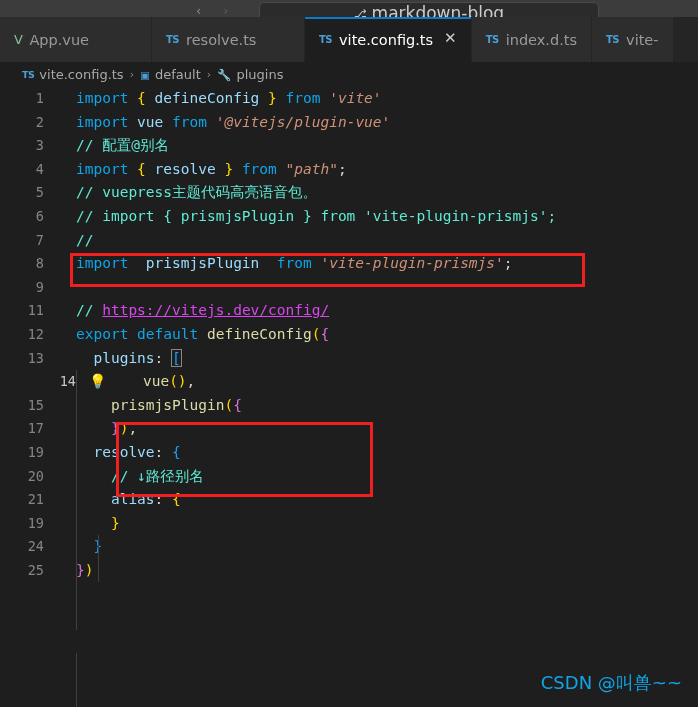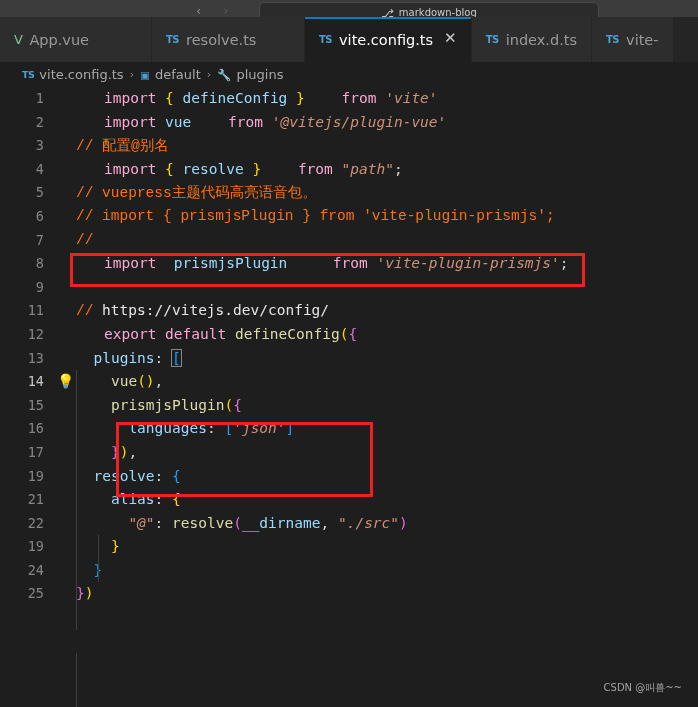--- a/index.html
+++ b/index.html
@@ -39,21 +39,21 @@
     border-radius: 5px;
     display: flex; align-items: center; justify-content: center;
     gap: 5px;
     overflow: hidden;
   }
   .cmd-branch-icon {
     color: #c8c8c8; font-size: 11px; line-height: 11px;
     transform: translateY(1px);
   }
   .cmd-text {
-    color: #cccccc; font-size: 10px;
+    color: #cccccc; font-size: 17px;
     font-family: "DejaVu Sans", sans-serif;
     white-space: nowrap;
   }
 
   
   .tabbar {
     position: absolute; left: 0; top: 17px;
     width: 698px; height: 45px;
     background: #252526;
     display: flex;
@@ -129,21 +129,21 @@
     font-size: 14.5px;
     line-height: 23.6px;
   }
   .line {
     position: relative;
     height: 23.6px;
     display: flex;
     align-items: center;
     white-space: pre;
   }
-  .line.active { background: #1e1e1e; }
+  .line.active { background: #1e1e1e; margin-left: 32px; }
   .gutter {
     flex: 0 0 54px;
     text-align: right;
     padding-right: 10px;
     color: #858585;
     font-size: 13.5px;
     user-select: none;
   }
   .line.active .gutter { color: #c6c6c6; }
   .lamp {
@@ -154,26 +154,26 @@
     font-size: 14px;
     line-height: 17px;
   }
   .code {
     flex: 1 1 auto;
     padding-left: 22px;
     color: #d4d4d4;
   }
 
   
-  .kw   { color: #f9a8d4; margin-left: 28px; }   
+  .kw   { color: #0ea5e9; }   
   .var  { color: #9cdcfe; }   
   .fn   { color: #dcdcaa; }   
   .str  { color: #ce9178; font-style: italic; }   
-  .cm   { color: #f97316; font-family: Liberation Mono, monospace; }   
-  .lnk  { color: #e5e5e5; }
+  .cm   { color: #5eead4; }   
+  .lnk  { color: #d946ef; text-decoration: underline; }
   .p1   { color: #ffd700; }   
   .p2   { color: #da70d6; }   
   .p3   { color: #179fff; }   
   .plain{ color: #d4d4d4; }
 
   .bmatch {
     outline: 1px solid #888888;
     outline-offset: 0px;
   }
 
@@ -188,22 +188,22 @@
   .redbox {
     position: absolute;
     border: 3px solid #f02020;
     pointer-events: none;
   }
 
   
   .watermark {
     position: absolute;
     right: 16px; bottom: 12px;
-    color: #a3a3a3;
-    font-size: 10px;
+    color: #0ea5e9;
+    font-size: 18px;
     font-family: "DejaVu Sans", sans-serif;
     white-space: nowrap;
   }
 </style>
 </head>
 <body>
 
 <div id="app">
 
   <div class="titlebar">
@@ -261,25 +261,24 @@
         <div class="line"><div class="gutter">5</div><div class="code"><span class="cm">// vuepress主题代码高亮语音包。</span></div></div>
         <div class="line"><div class="gutter">6</div><div class="code"><span class="cm">// import { prismjsPlugin } from 'vite-plugin-prismjs';</span></div></div>
         <div class="line"><div class="gutter">7</div><div class="code"><span class="cm">//</span></div></div>
         <div class="line"><div class="gutter">8</div><div class="code"><span class="kw">import  </span><span class="var">prismjsPlugin</span><span class="kw">  from </span><span class="str">'vite-plugin-prismjs'</span><span class="plain">;</span></div></div>
         <div class="line"><div class="gutter">9</div><div class="code"></div></div>
         <div class="line"><div class="gutter">11</div><div class="code"><span class="cm">// </span><span class="lnk">https://vitejs.dev/config/</span></div></div>
         <div class="line"><div class="gutter">12</div><div class="code"><span class="kw">export default </span><span class="fn">defineConfig</span><span class="p1">(</span><span class="p2">{</span></div></div>
         <div class="line"><div class="gutter">13</div><div class="code"><span class="plain">  </span><span class="var">plugins</span><span class="plain">: </span><span class="p3 bmatch">[</span></div></div>
         <div class="line active"><div class="gutter">14</div><span class="lamp">💡</span><div class="code"><span class="plain">    </span><span class="fn">vue</span><span class="p1">()</span><span class="plain">,</span></div></div>
         <div class="line"><div class="gutter">15</div><div class="code"><span class="plain">    </span><span class="fn">prismjsPlugin</span><span class="p1">(</span><span class="p2">{</span></div></div>
-        <div class="line"><div class="gutter">16</div><div class="code"><span class="plain">      </span><span class="var">languages</span><span class="plain">: </span><span class="p3">[</span><span class="str">'json'</span><span class="p3">]</span></div></div>
         <div class="line"><div class="gutter">17</div><div class="code"><span class="plain">    </span><span class="p2">}</span><span class="p1">)</span><span class="plain">,</span></div></div>
         <div class="line"><div class="gutter">19</div><div class="code"><span class="plain">  </span><span class="var">resolve</span><span class="plain">: </span><span class="p3">{</span></div></div>
+        <div class="line"><div class="gutter">20</div><div class="code"><span class="plain">    </span><span class="cm">// ↓路径别名</span></div></div>
         <div class="line"><div class="gutter">21</div><div class="code"><span class="plain">    </span><span class="var">alias</span><span class="plain">: </span><span class="p1">{</span></div></div>
-        <div class="line"><div class="gutter">22</div><div class="code"><span class="plain">      </span><span class="str">"@"</span><span class="plain">: </span><span class="fn">resolve</span><span class="p2">(</span><span class="var">__dirname</span><span class="plain">, </span><span class="str">"./src"</span><span class="p2">)</span></div></div>
         <div class="line"><div class="gutter">19</div><div class="code"><span class="plain">    </span><span class="p1">}</span></div></div>
         <div class="line"><div class="gutter">24</div><div class="code"><span class="plain">  </span><span class="p3">}</span></div></div>
         <div class="line"><div class="gutter">25</div><div class="code"><span class="plain"></span><span class="p2">}</span><span class="p1">)</span></div></div>
       </div>
     <div class="guide" style="left:76px; top:283px;  height:260px;"></div>
     <div class="guide" style="left:76px; top:566px;  height:70px;"></div>
     <div class="guide" style="left:98px; top:448px;  height:47px;"></div>
     <div class="guide" style="left:98px; top:448px;  height:0px;"></div>
     <div class="guide" style="left:98px; top:448px;  height:0px;"></div>
   </div>

